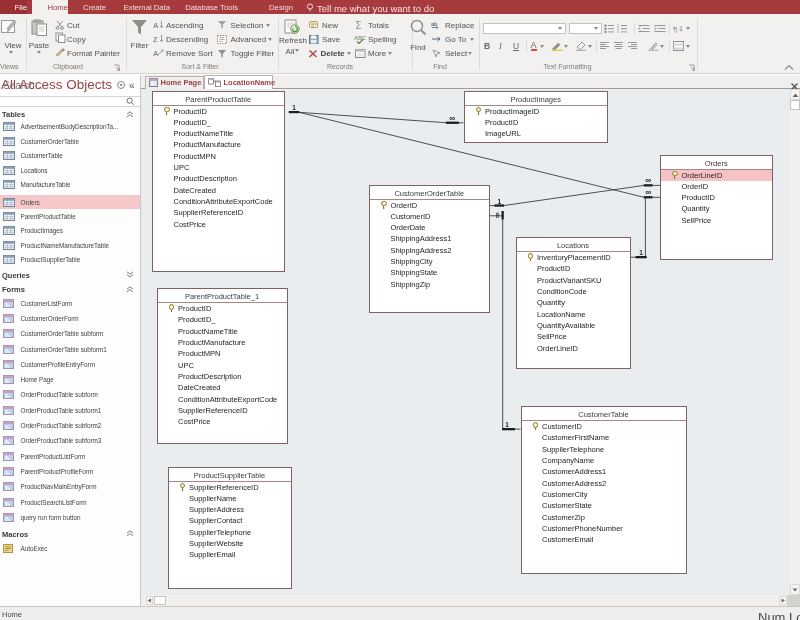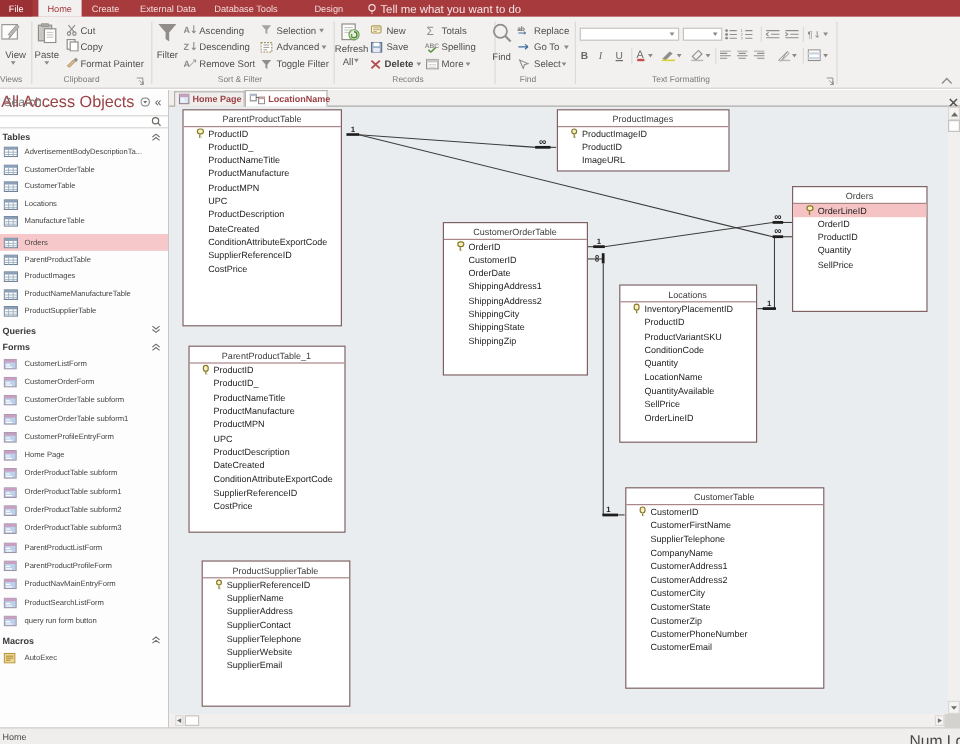--- a/index.html
+++ b/index.html
@@ -1,18 +1,18 @@
 <!DOCTYPE html>
 <html><head><meta charset="utf-8"><style>
 *{margin:0;padding:0;box-sizing:border-box}
 html,body{width:800px;height:620px;overflow:hidden;font-family:"Liberation Sans",sans-serif;background:#fff}
 .a{position:absolute;white-space:nowrap}
 
 #tabbar{left:0;top:0;width:800px;height:14px;background:#a63a3d}
-.tt{top:0;height:14px;line-height:15px;font-size:7.7px;color:#f3dcdc;text-align:center}
+.tt{top:0;height:14px;line-height:15px;font-size:7.7px;color:#f3dcdc;text-align:right}
 
 #ribbon{left:0;top:14px;width:800px;height:60px;background:#f3f1f0;border-bottom:1px solid #d5d2cf}
 .gdiv{width:1px;top:18px;height:52px;background:#dddad7}
 .glab{font-size:7px;color:#7c7975;top:63px;text-align:center}
 .rt{font-size:8px;color:#53504e}
 .car{width:0;height:0;border-left:2.5px solid transparent;border-right:2.5px solid transparent;border-top:3px solid #8b8885}
 
 #nav{left:0;top:75px;width:139.5px;height:531px;background:#fdfdfd}
 #navborder{left:139.5px;top:75px;width:1px;height:531px;background:#c9c6c4}
 .sec{font-size:7.5px;font-weight:bold;color:#3b3a39;left:2px}

